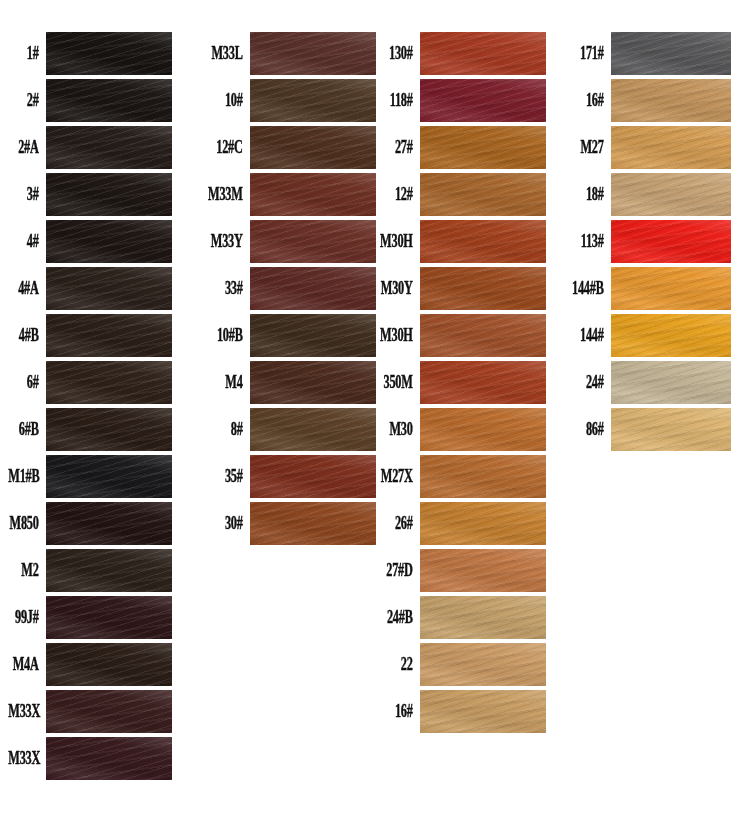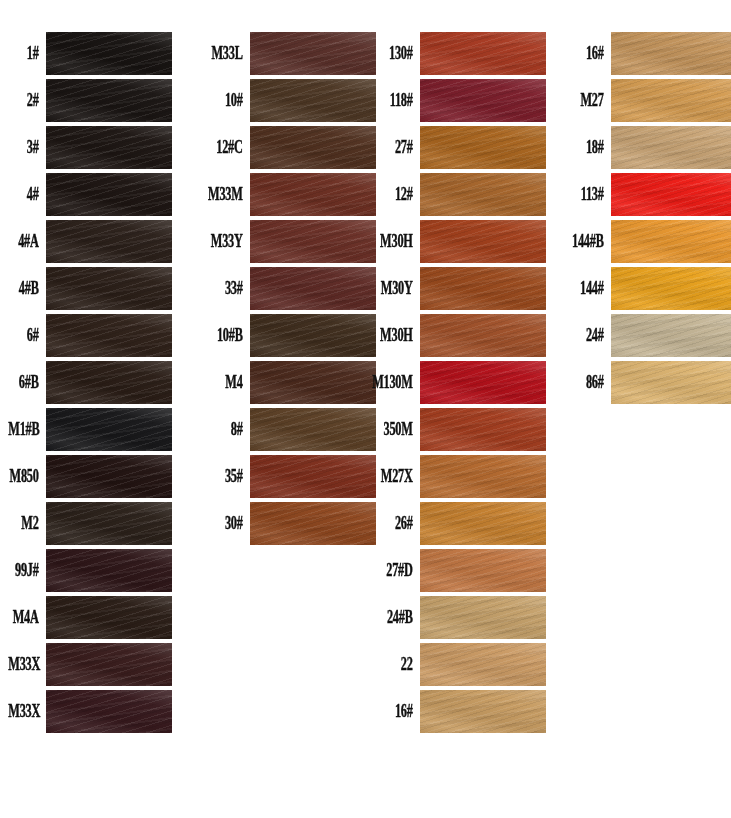--- a/index.html
+++ b/index.html
@@ -126,20 +126,27 @@
         </div>
       </div>
       <div class="swatch-row">
         <div class="swatch-label">2#</div>
         <div class="swatch" style="background-color: rgb(26, 21, 19);">
           <div class="strands"></div>
           <div class="sheen"></div>
         </div>
       </div>
       <div class="swatch-row">
+        <div class="swatch-label">2#A</div>
+        <div class="swatch" style="background-color: rgb(36, 28, 24);">
+          <div class="strands"></div>
+          <div class="sheen"></div>
+        </div>
+      </div>
+      <div class="swatch-row">
         <div class="swatch-label">3#</div>
         <div class="swatch" style="background-color: rgb(29, 22, 19);">
           <div class="strands"></div>
           <div class="sheen"></div>
         </div>
       </div>
       <div class="swatch-row">
         <div class="swatch-label">4#</div>
         <div class="swatch" style="background-color: rgb(29, 21, 18);">
           <div class="strands"></div>
@@ -347,34 +354,34 @@
         </div>
       </div>
       <div class="swatch-row">
         <div class="swatch-label">M30H</div>
         <div class="swatch" style="background-color: rgb(160, 81, 42);">
           <div class="strands"></div>
           <div class="sheen"></div>
         </div>
       </div>
       <div class="swatch-row">
-        <div class="swatch-label">M130M</div>
-        <div class="swatch" style="background-color: rgb(180, 16, 26);">
-          <div class="strands"></div>
-          <div class="sheen"></div>
-        </div>
-      </div>
-      <div class="swatch-row">
         <div class="swatch-label">350M</div>
         <div class="swatch" style="background-color: rgb(163, 61, 31);">
           <div class="strands"></div>
           <div class="sheen"></div>
         </div>
       </div>
       <div class="swatch-row">
+        <div class="swatch-label">M30</div>
+        <div class="swatch" style="background-color: rgb(187, 108, 44);">
+          <div class="strands"></div>
+          <div class="sheen"></div>
+        </div>
+      </div>
+      <div class="swatch-row">
         <div class="swatch-label">M27X</div>
         <div class="swatch" style="background-color: rgb(181, 106, 47);">
           <div class="strands"></div>
           <div class="sheen"></div>
         </div>
       </div>
       <div class="swatch-row">
         <div class="swatch-label">26#</div>
         <div class="swatch" style="background-color: rgb(197, 128, 47);">
           <div class="strands"></div>
@@ -405,20 +412,27 @@
       <div class="swatch-row">
         <div class="swatch-label">16#</div>
         <div class="swatch" style="background-color: rgb(199, 156, 98);">
           <div class="strands"></div>
           <div class="sheen"></div>
         </div>
       </div>
     </div>
   <div class="color-column" id="column-4">
       <div class="swatch-row">
+        <div class="swatch-label">171#</div>
+        <div class="swatch" style="background-color: rgb(88, 88, 90);">
+          <div class="strands"></div>
+          <div class="sheen"></div>
+        </div>
+      </div>
+      <div class="swatch-row">
         <div class="swatch-label">16#</div>
         <div class="swatch" style="background-color: rgb(195, 148, 92);">
           <div class="strands"></div>
           <div class="sheen"></div>
         </div>
       </div>
       <div class="swatch-row">
         <div class="swatch-label">M27</div>
         <div class="swatch" style="background-color: rgb(211, 155, 81);">
           <div class="strands"></div>

